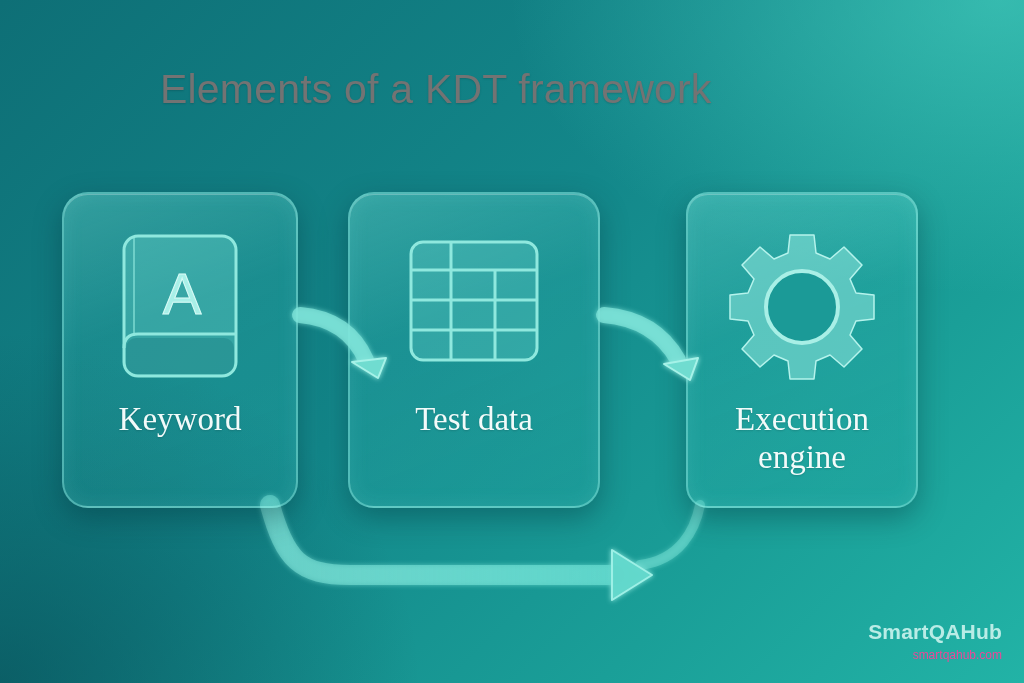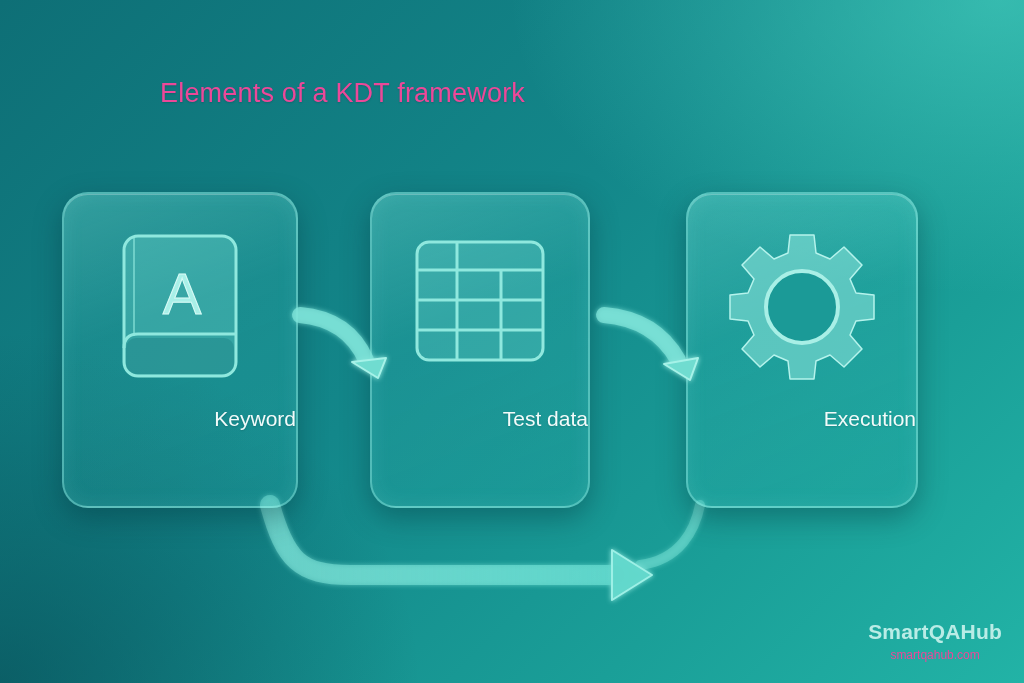--- a/index.html
+++ b/index.html
@@ -8,44 +8,45 @@
       font-family: "Liberation Sans", "DejaVu Sans", sans-serif;
       background:
         radial-gradient(ellipse 700px 420px at 1000px 0px, rgba(80,220,200,0.55), rgba(80,220,200,0) 70%),
         radial-gradient(ellipse 600px 500px at 0px 683px, rgba(6,70,80,0.6), rgba(6,70,80,0) 70%),
         linear-gradient(135deg, #0e6f76 0%, #13878a 45%, #1a9f98 75%, #22b3a6 100%);
       position: relative;
       color: #ffffff;
     }
     .stage { position: absolute; inset: 0; }
     .title {
-      position: absolute; left: 160px; top: 78px;
-      font-size: 27px; font-weight: 400; letter-spacing: 0.2px;
-      color: #ec4899;
+      position: absolute; left: 160px; top: 66px;
+      font-size: 41px; font-weight: 400; letter-spacing: 0.2px;
+      color: #737373;
       text-shadow: 0 1px 2px rgba(0,0,0,0.15);
     }
     .card {
       position: absolute; top: 192px; height: 316px;
       border-radius: 26px;
       background: linear-gradient(160deg, rgba(120,230,220,0.35) 0%, rgba(60,190,185,0.22) 40%, rgba(40,170,168,0.25) 100%);
       border: 2px solid rgba(150,240,230,0.45);
       box-shadow: 0 10px 28px rgba(0,40,50,0.35), inset 0 1px 0 rgba(255,255,255,0.25), inset 0 0 20px rgba(150,240,230,0.12);
     }
     .card-1 { left: 62px; width: 236px; }
-    .card-2 { left: 370px; width: 220px; }
-    .card-3 { left: 686px; width: 232px; }
+    .card-2 { left: 348px; width: 252px; }
+    .card-3 { left: 686px; width: 232px; border-radius: 22px; }
     .card-icon { position: absolute; left: 50%; transform: translateX(-50%); top: 36px; }
     .card-label {
       position: absolute; left: 0; right: 0; top: 206px;
-      text-align: right; font-size: 21px; line-height: 38px; color: #f2fbfa;
+      text-align: center; font-size: 33px; line-height: 38px; color: #f2fbfa;
       text-shadow: 0 1px 2px rgba(0,0,0,0.15);
+      font-family: Liberation Serif, serif;
     }
     .label-line { display: block; }
     .connectors { position: absolute; inset: 0; pointer-events: none; }
-    .brand { position: absolute; right: 22px; top: 620px; text-align: center; }
+    .brand { position: absolute; right: 22px; top: 620px; text-align: right; }
     .brand-name { font-size: 21px; font-weight: 700; color: #b9ece6; letter-spacing: 0.2px; }
     .brand-url { font-size: 12px; color: #ec4899; margin-top: 4px; }
   </style>
 </head>
 <body>
 
 <div class="stage">
 
   <div class="title">Elements of a KDT framework</div>
 
@@ -107,20 +108,21 @@
       <svg width="150" height="150" viewBox="0 0 150 150">
         <g transform="translate(75 75)" fill="rgba(140,230,220,0.55)" stroke="#b5f3ec" stroke-width="1.5" stroke-linejoin="round">
           <path d="
             M -12 -72 L 12 -72 L 14 -54 L 28 -48 L 42 -60 L 60 -42 L 48 -28 L 54 -14 L 72 -12 L 72 12 L 54 14 L 48 28 L 60 42 L 42 60 L 28 48 L 14 54 L 12 72 L -12 72 L -14 54 L -28 48 L -42 60 L -60 42 L -48 28 L -54 14 L -72 12 L -72 -12 L -54 -14 L -48 -28 L -60 -42 L -42 -60 L -28 -48 L -14 -54 Z"></path>
         </g>
         <circle cx="75" cy="75" r="36" fill="#1b9a97" stroke="#a8efe6" stroke-width="4"></circle>
       </svg>
     </div>
     <div class="card-label">
       <span class="label-line">Execution</span>
+      <span class="label-line">engine</span>
     </div>
   </div>
 
   <svg class="connectors" width="1024" height="683" viewBox="0 0 1024 683">
     <g filter="url(#glow)">
       <path d="M300 315 C 335 318, 355 335, 366 360" fill="none" stroke="#7fe4d9" stroke-opacity="0.75" stroke-width="16" stroke-linecap="round"></path>
       <path d="M352 362 L 386 358 L 378 378 Z" fill="#6fdcd0" stroke="#a6f2e8" stroke-width="2" stroke-linejoin="round"></path>
     </g>
     <g filter="url(#glow)">
       <path d="M604 315 C 640 318, 664 335, 678 360" fill="none" stroke="#7fe4d9" stroke-opacity="0.75" stroke-width="16" stroke-linecap="round"></path>

